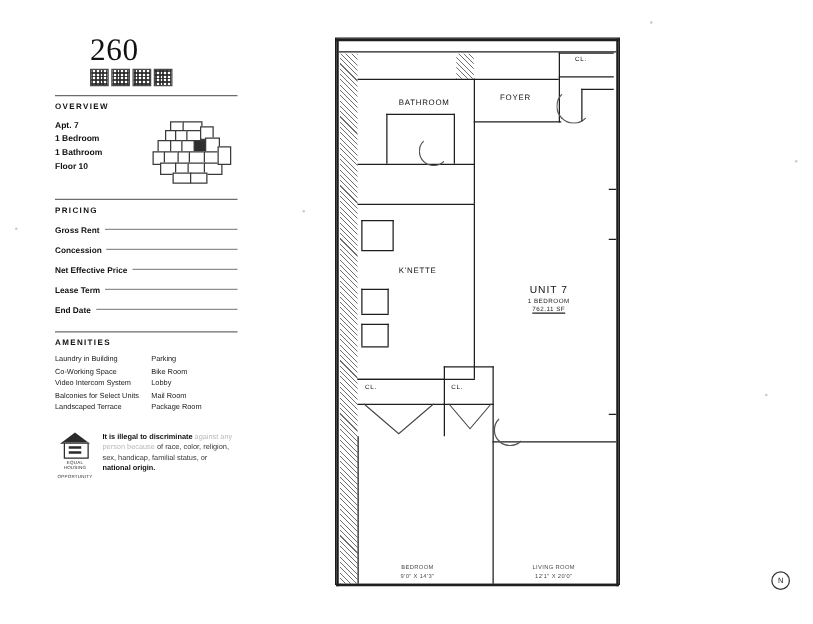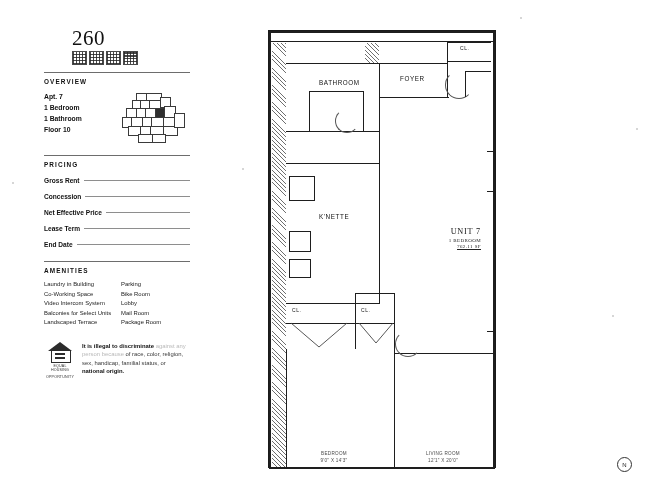--- a/index.html
+++ b/index.html
@@ -20,21 +20,21 @@
   .sheet {
     position: absolute;
     left: 44px;
     top: 28px;
     width: 146px;
     height: 440px;
   }
 
   .logo-num {
     font-family: "Liberation Serif", serif;
-    font-size: 21px;
+    font-size: 25px;
     letter-spacing: 0.5px;
     line-height: 1;
     color: #111;
     margin-left: 28px;
   }
   .logo-glyphs {
     margin-left: 28px;
     margin-top: 2px;
     display: flex;
     gap: 2px;
@@ -208,23 +208,22 @@
   .plan .tiny {
     font-size: 4.6px;
     letter-spacing: .3px;
     color: #4a4a4a;
     white-space: nowrap;
     position: absolute;
     text-align: center;
   }
   .plan .unit-block {
     position: absolute;
-    text-align: right;
+    text-align: center;
     white-space: nowrap;
-    font-family: Liberation Serif, serif;
   }
   .unit-block .u-title {
     font-size: 8.2px;
     letter-spacing: .8px;
     color: #111;
   }
   .unit-block .u-sub {
     font-size: 5px;
     letter-spacing: .4px;
     color: #222;

